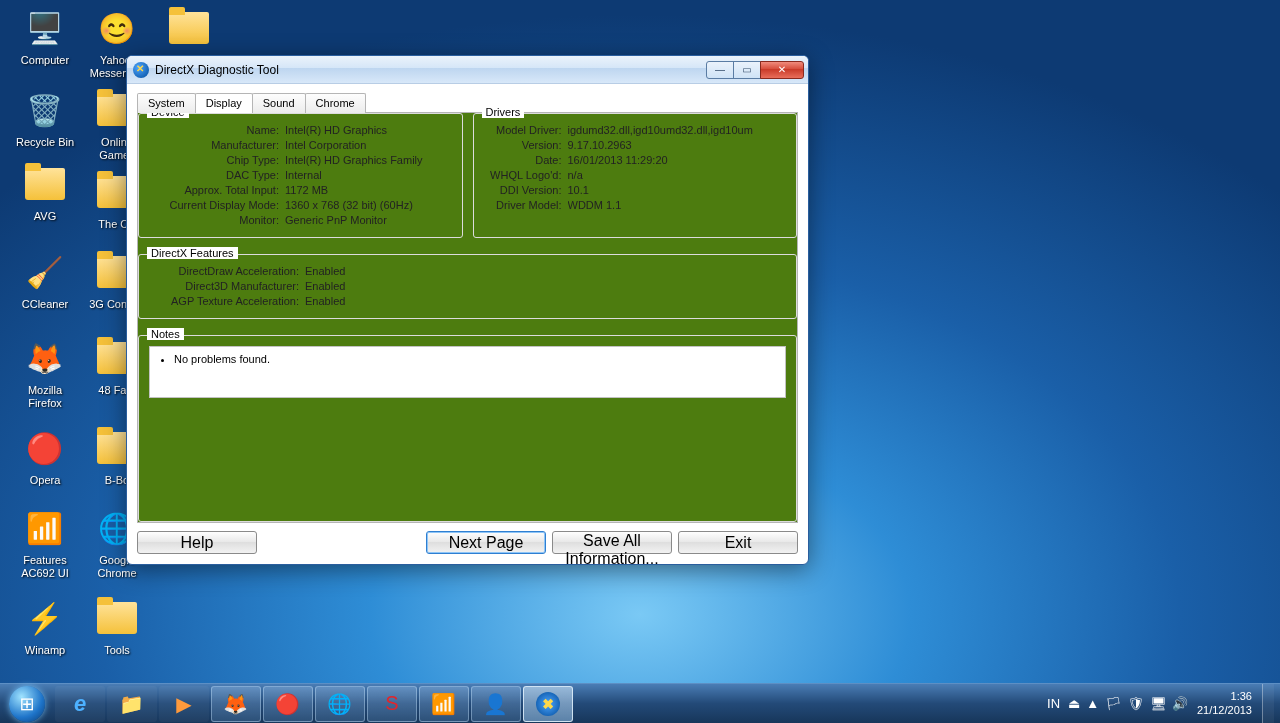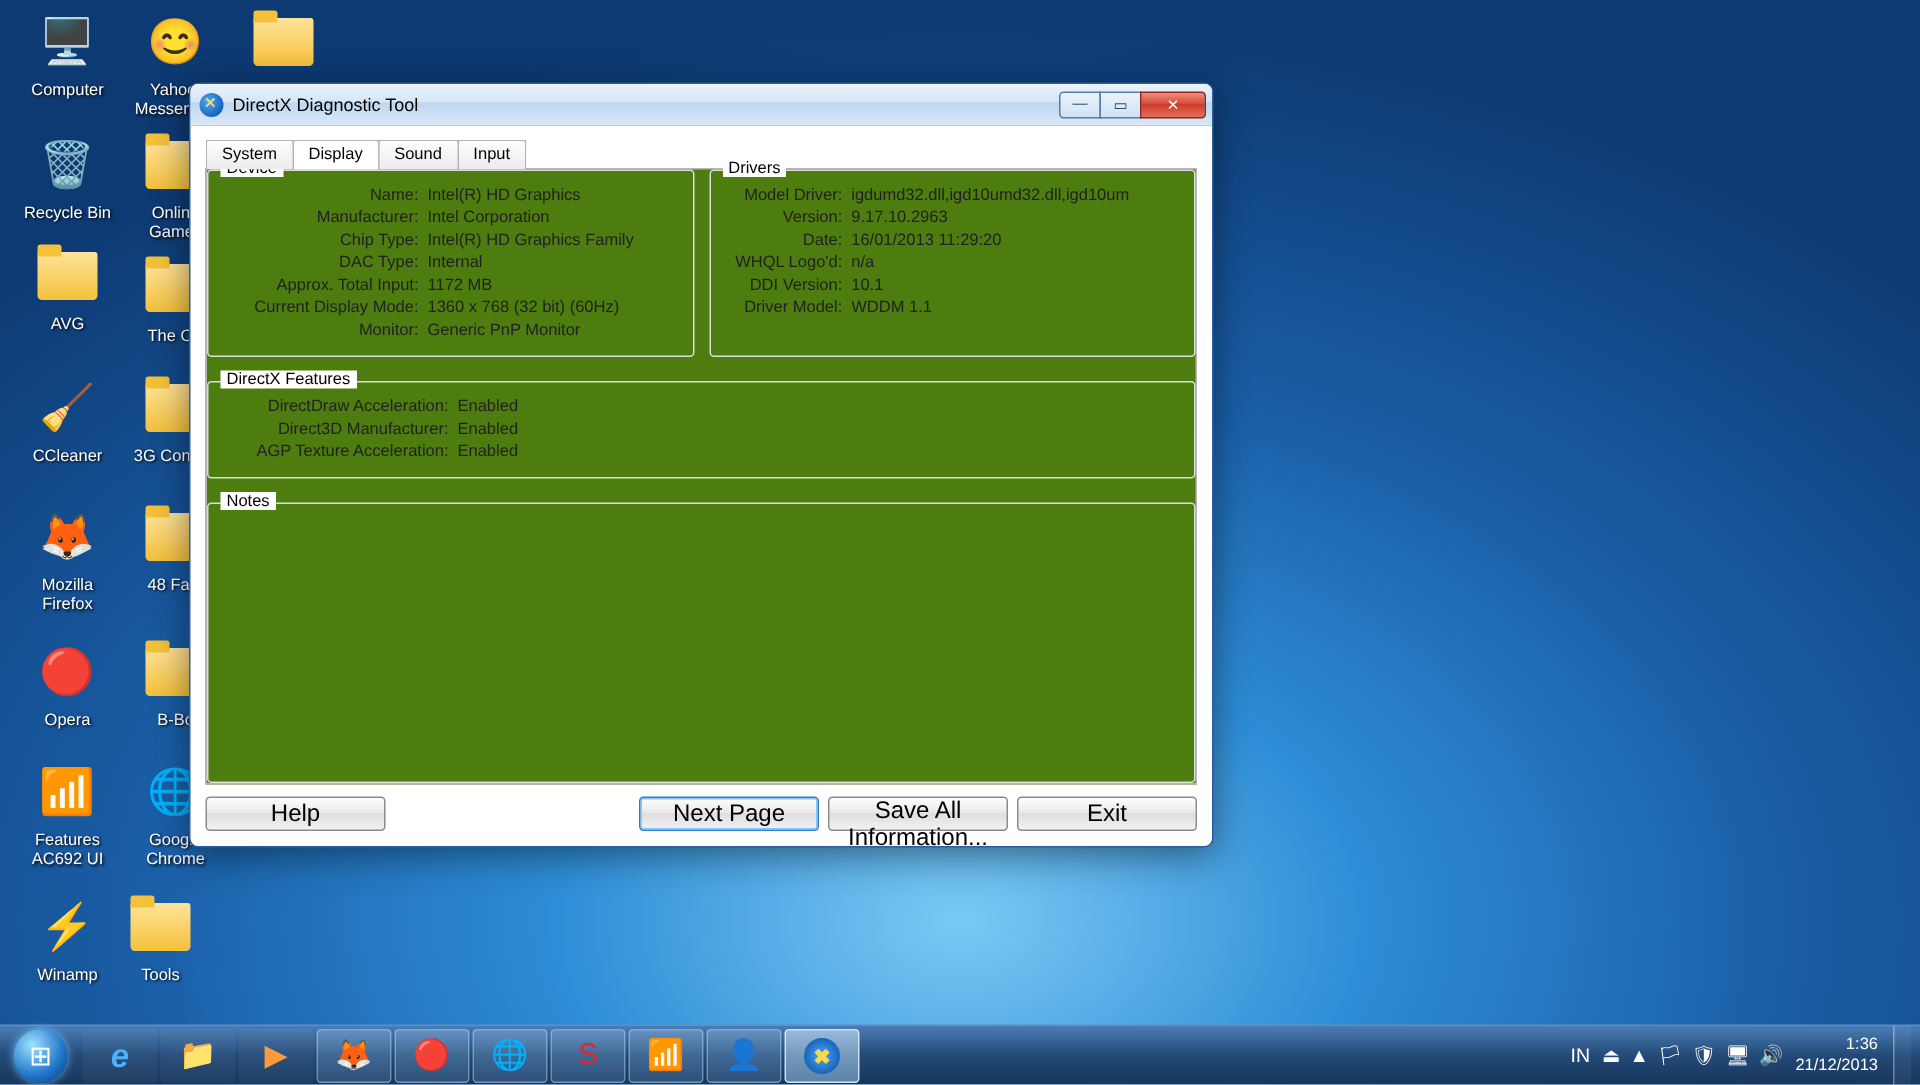--- a/index.html
+++ b/index.html
@@ -152,21 +152,21 @@
       <div class="lbl">Features AC692 UI</div>
     </div>
     <div class="dicon" style="left: 82px; top: 504px;">
       <div class="ibox">🌐</div>
       <div class="lbl">Google Chrome</div>
     </div>
     <div class="dicon" style="left: 10px; top: 594px;">
       <div class="ibox">⚡</div>
       <div class="lbl">Winamp</div>
     </div>
-    <div class="dicon" style="left: 72px; top: 594px;">
+    <div class="dicon" style="left: 82px; top: 594px;">
       <div class="ibox">
         <div class="folder-icon"></div>
       </div>
       <div class="lbl">Tools</div>
     </div>
   </div>
 
 <div class="window">
   <div class="titlebar">
     <span class="ticon"></span>
@@ -175,21 +175,21 @@
       <div class="winbtn min">—</div>
       <div class="winbtn">▭</div>
       <div class="winbtn close">✕</div>
     </div>
   </div>
   <div class="wbody">
     <div class="tabs" id="tabs">
         <div class="tab">System</div>
         <div class="tab active">Display</div>
         <div class="tab">Sound</div>
-        <div class="tab">Input</div>
+        <div class="tab">Chrome</div>
       </div>
     <div class="tabpane">
       <div class="two">
         <div class="gb device">
           <div class="legend">Device</div>
           <div id="device-rows">
               <div class="row">
                 <div class="k">Name:</div>
                 <div class="v">Intel(R) HD Graphics</div>
               </div>
@@ -261,20 +261,25 @@
               <div class="v">Enabled</div>
             </div>
             <div class="row">
               <div class="k">AGP Texture Acceleration:</div>
               <div class="v">Enabled</div>
             </div>
           </div>
       </div>
       <div class="gb" style="flex:1">
         <div class="legend">Notes</div>
+        <div class="notesbox">
+          <ul id="notes-list">
+              <li>No problems found.</li>
+            </ul>
+        </div>
       </div>
     </div>
     <div class="footer">
       <button class="btn help">Help</button>
       <span class="sp"></span>
       <button class="btn def wide">Next Page</button>
       <button class="btn wide">Save All Information...</button>
       <button class="btn wide">Exit</button>
     </div>
   </div>

